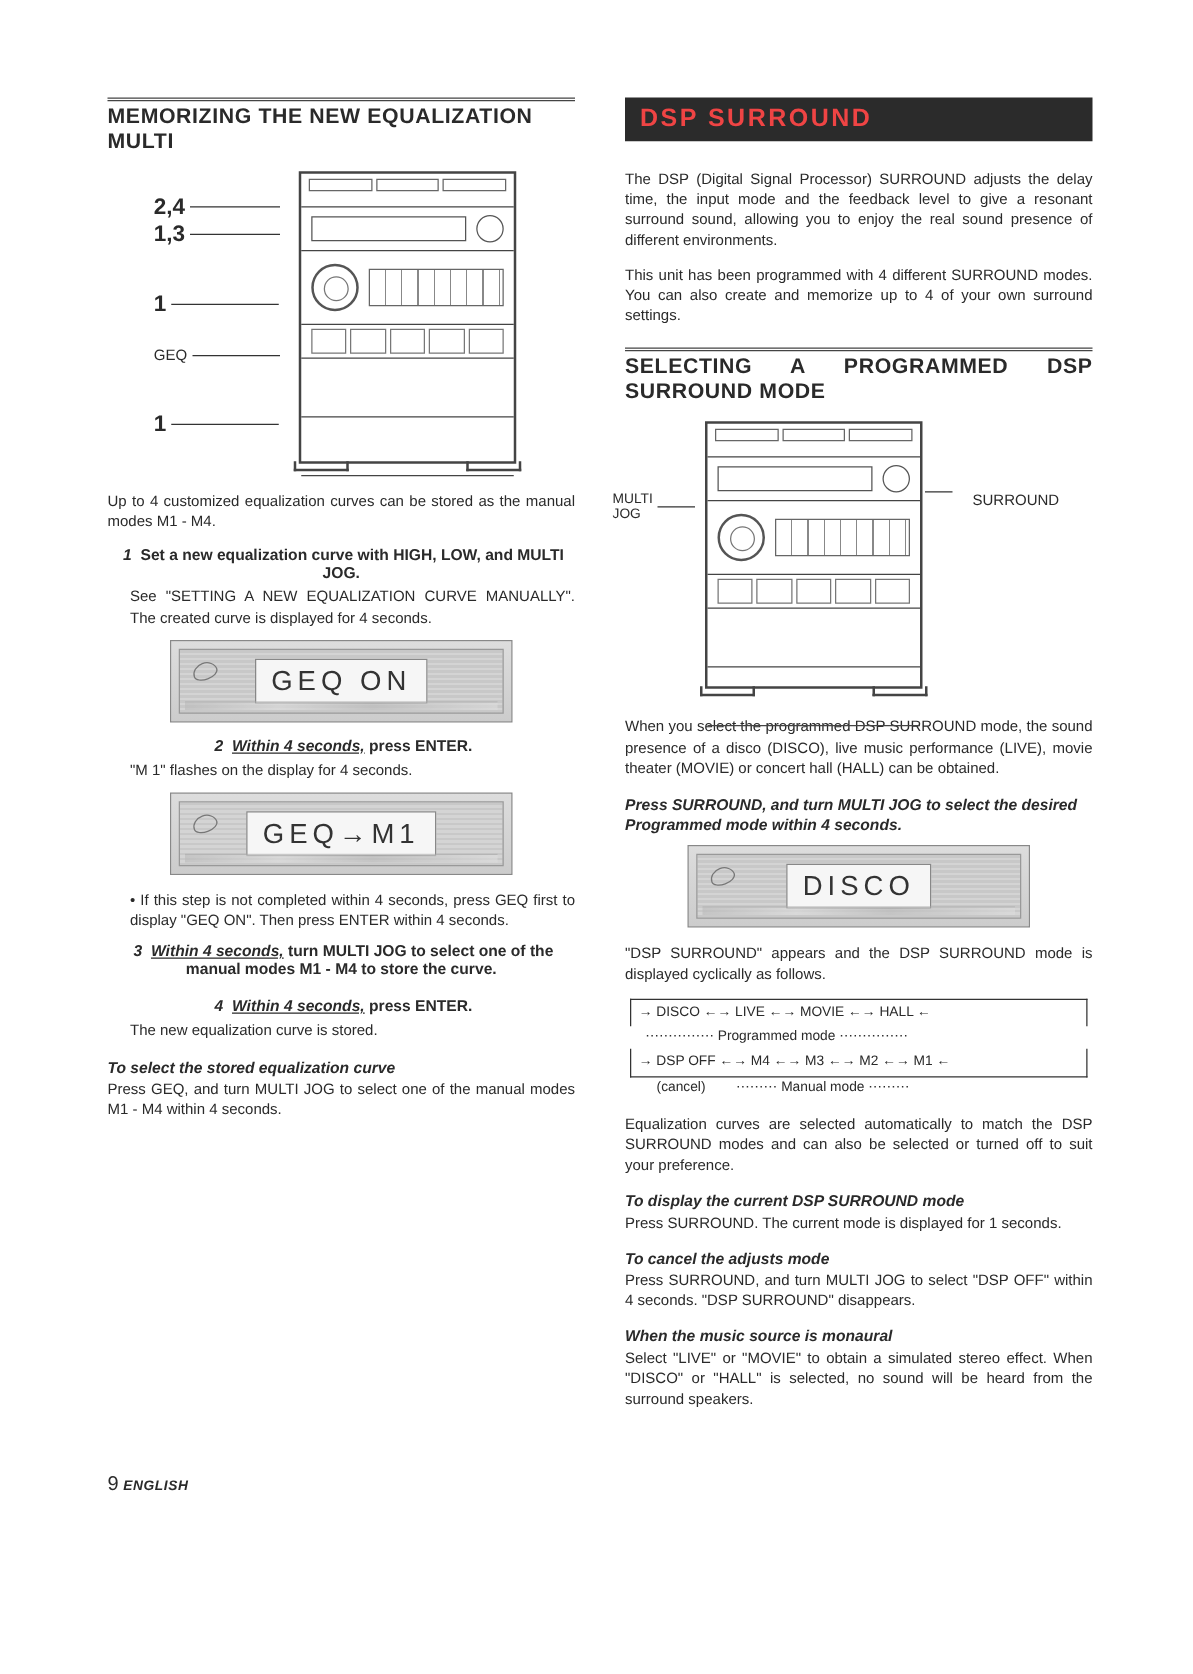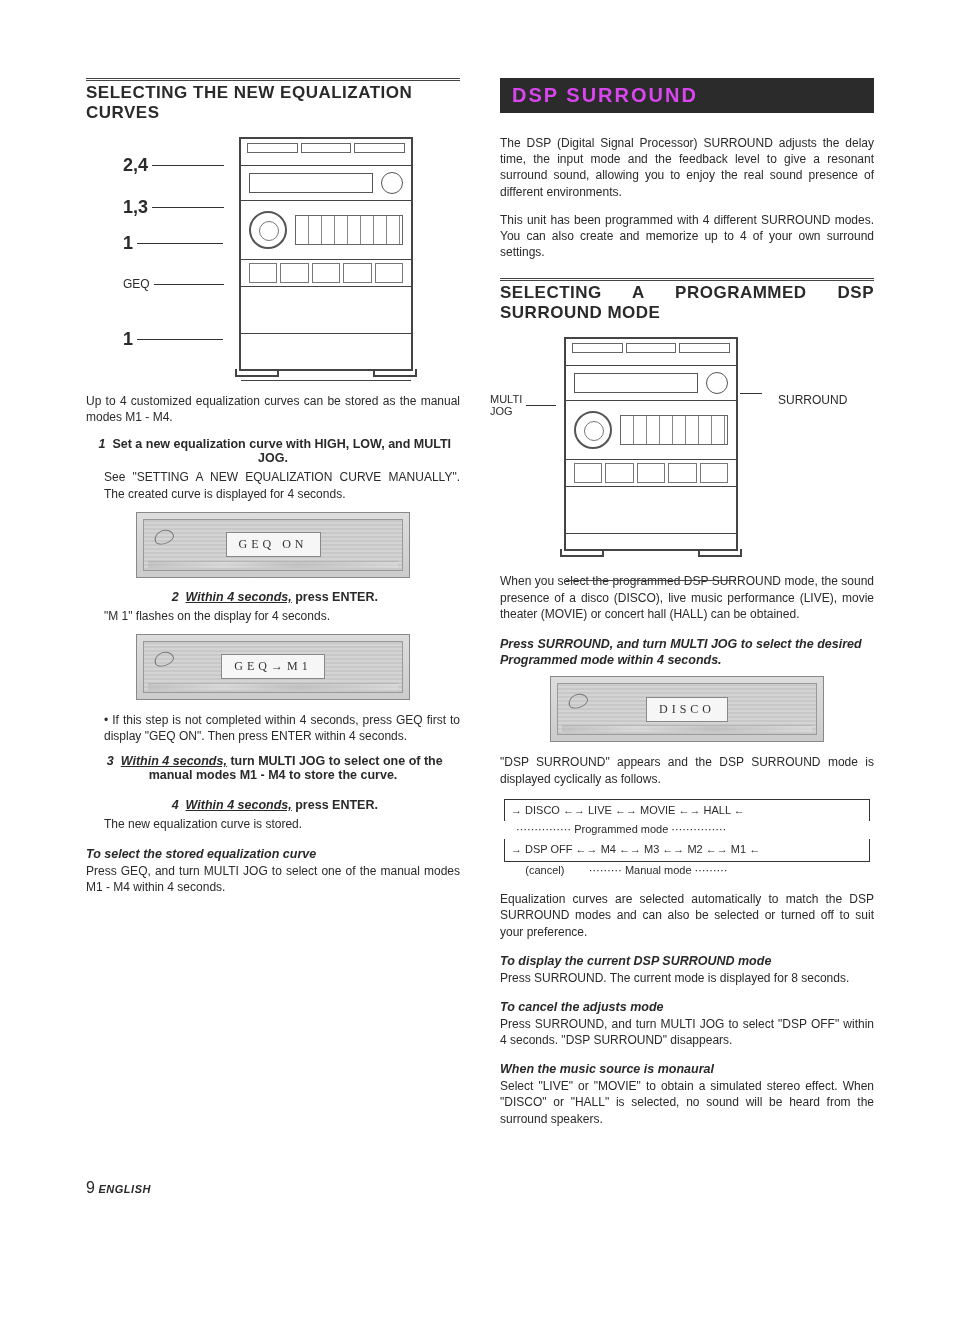--- a/index.html
+++ b/index.html
@@ -25,21 +25,21 @@
     margin-bottom: 2px;
   }
   h2.sec {
     font-size: 17px;
     letter-spacing: 0.5px;
     margin: 0 0 14px 0;
     font-weight: bold;
   }
   .black-bar {
     background: #2b2b2b;
-    color: #d946ef;
+    color: #ef4444;
     padding: 6px 12px;
     font-size: 20px;
     letter-spacing: 2px;
     font-weight: bold;
     margin-bottom: 22px;
     font-family: "Arial Black", Arial, sans-serif;
   }
   p.body {
     font-size: 12px;
     line-height: 1.35;
@@ -199,22 +199,22 @@
     height: 50px;
     display: flex;
     align-items: center;
     justify-content: center;
     position: relative;
   }
   .lcd-screen {
     background: #f6f6f6;
     border: 1px solid #888;
     padding: 4px 12px;
-    font-family: Liberation Serif, serif;
-    font-size: 12px;
+    font-family: Liberation Sans, sans-serif;
+    font-size: 22px;
     letter-spacing: 4px;
     color: #333;
   }
   .lcd-inner::before {
     content: "";
     position: absolute;
     left: 10px; top: 10px;
     width: 18px; height: 12px;
     border: 1px solid #777;
     border-radius: 50% 50% 50% 50% / 60% 60% 40% 40%;
@@ -252,28 +252,28 @@
     letter-spacing: 0.5px;
   }
 </style>
 </head>
 <body>
 
 <div class="page">
 
   <div class="col">
     <div class="hr-top"></div>
-    <h2 class="sec">SELECTING THE NEW EQUALIZATION CURVES</h2>
+    <h2 class="sec">MEMORIZING THE NEW EQUALIZATION MULTI</h2>
 
     <div class="device-wrap">
       <div class="callout" style="top:18px;">
           <span>2,4</span>
           <span class="line" style="width:72px;"></span>
         </div>
-      <div class="callout" style="top:60px;">
+      <div class="callout" style="top:40px;">
           <span>1,3</span>
           <span class="line" style="width:72px;"></span>
         </div>
       <div class="callout" style="top:96px;">
           <span>1</span>
           <span class="line" style="width:86px;"></span>
         </div>
       <div class="callout small" style="top:140px;">
           <span>GEQ</span>
           <span class="line" style="width:70px;"></span>
@@ -412,21 +412,21 @@
         </div>
     </div>
 
     <p class="body">"DSP SURROUND" appears and the DSP SURROUND mode is displayed cyclically as follows.</p>
 
     <div class="cycle"><span style="display:block; border-left:1px solid #333; border-right:1px solid #333; border-top:1px solid #333; padding:2px 6px;">→ DISCO ←→ LIVE ←→ MOVIE ←→ HALL ←</span><span style="display:block; padding:0 6px;">  ⋯⋯⋯⋯⋯ Programmed mode ⋯⋯⋯⋯⋯</span><span style="display:block; border-left:1px solid #333; border-right:1px solid #333; border-bottom:1px solid #333; padding:2px 6px;">→ DSP OFF ←→ M4 ←→ M3 ←→ M2 ←→ M1 ←</span><span style="display:block; padding:0 6px;">     (cancel)        ⋯⋯⋯ Manual mode ⋯⋯⋯</span></div>
 
     <p class="body">Equalization curves are selected automatically to match the DSP SURROUND modes and can also be selected or turned off to suit your preference.</p>
 
     <div class="subhead">To display the current DSP SURROUND mode</div>
-    <p class="body">Press SURROUND. The current mode is displayed for 8 seconds.</p>
+    <p class="body">Press SURROUND. The current mode is displayed for 1 seconds.</p>
 
     <div class="subhead">To cancel the adjusts mode</div>
     <p class="body">Press SURROUND, and turn MULTI JOG to select "DSP OFF" within 4 seconds. "DSP SURROUND" disappears.</p>
 
     <div class="subhead">When the music source is monaural</div>
     <p class="body">Select "LIVE" or "MOVIE" to obtain a simulated stereo effect. When "DISCO" or "HALL" is selected, no sound will be heard from the surround speakers.</p>
   </div>
 
 </div>
 

